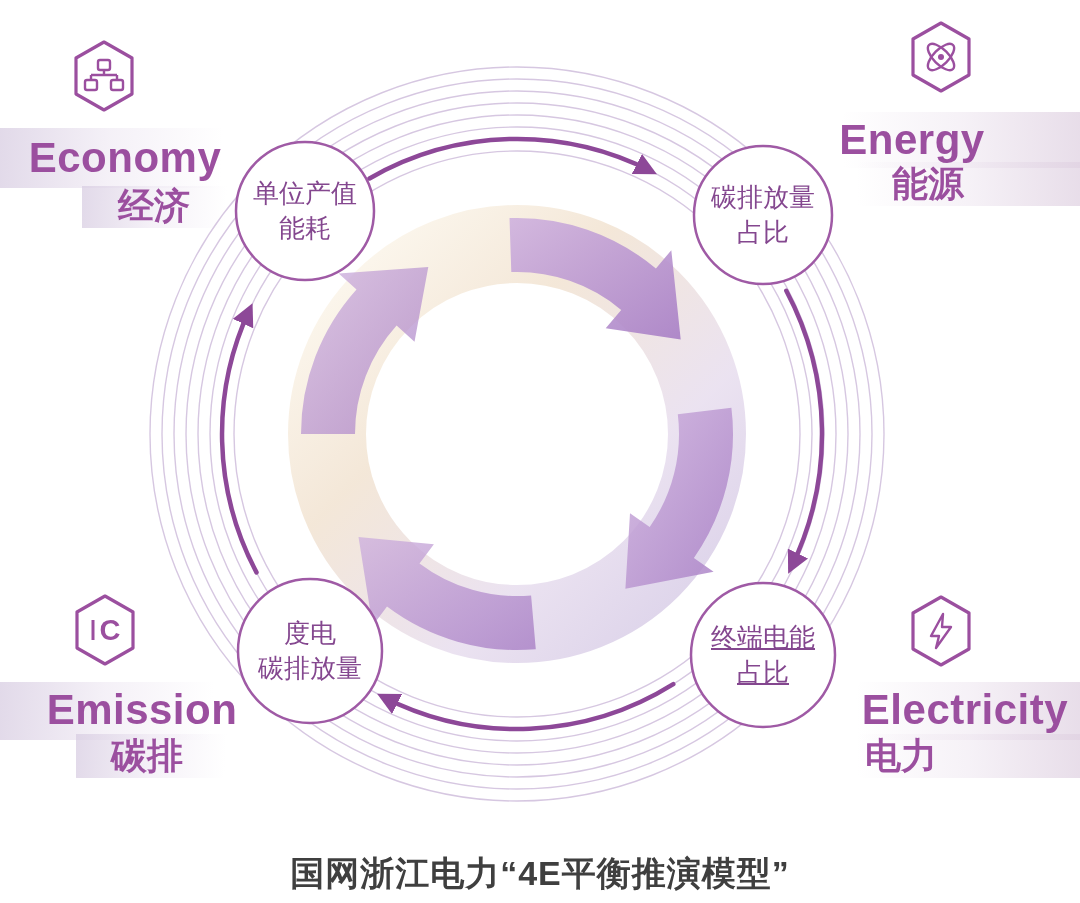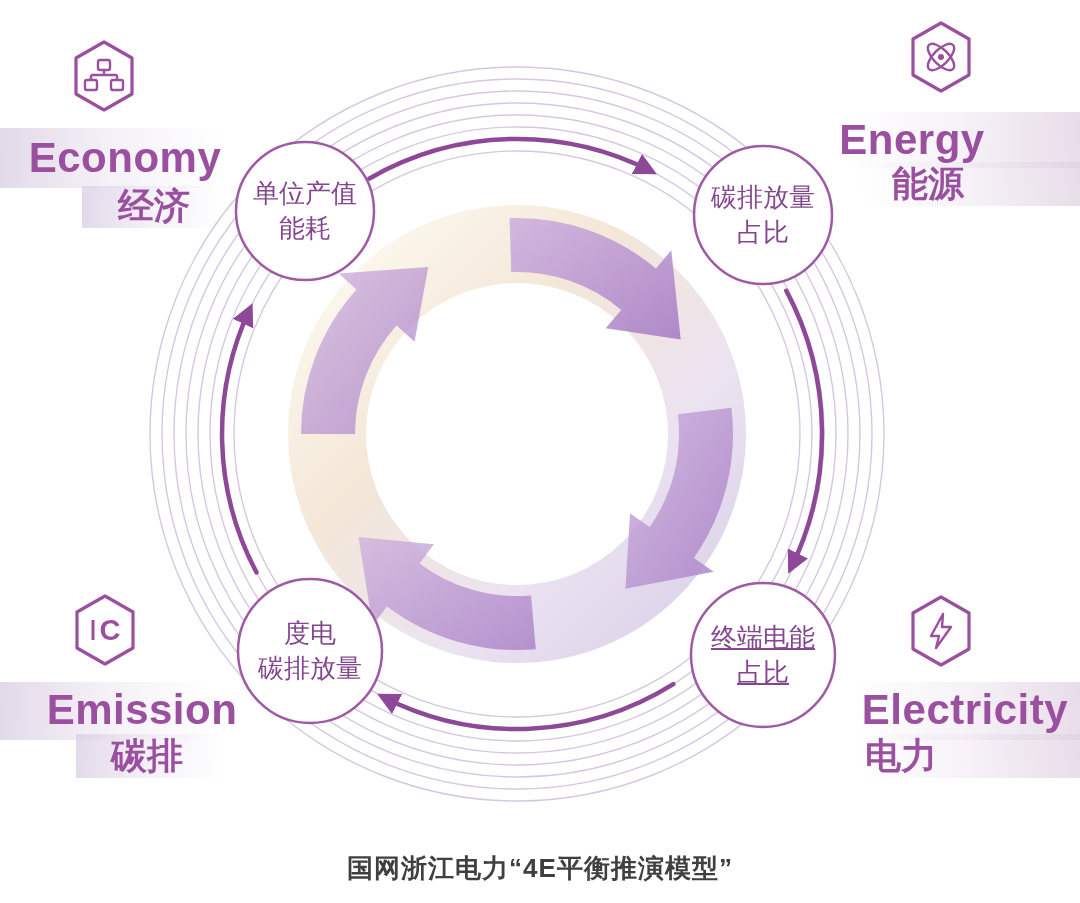--- a/index.html
+++ b/index.html
@@ -24,21 +24,21 @@
   .diagram-svg { position:absolute; left:0; top:0; }
 
   .node-label {
     position:absolute; display:flex; flex-direction:column;
     align-items:center; justify-content:center; text-align:center;
     color:#84478f; font-size:26px; font-weight:500; line-height:1.35;
   }
 
   .caption {
     position:absolute; left:0; top:851px; width:100%;
-    text-align:center; font-size:26px; font-weight:bold; color:#3f3f3f;
+    text-align:center; font-size:34px; font-weight:bold; color:#3f3f3f;
     letter-spacing:1px;
   }
 </style>
 </head>
 <body>
 
 <div class="canvas">
 
   <div>
     <div class="band band-left" style="left:0; top:128px; width:240px; height:60px;"></div>

